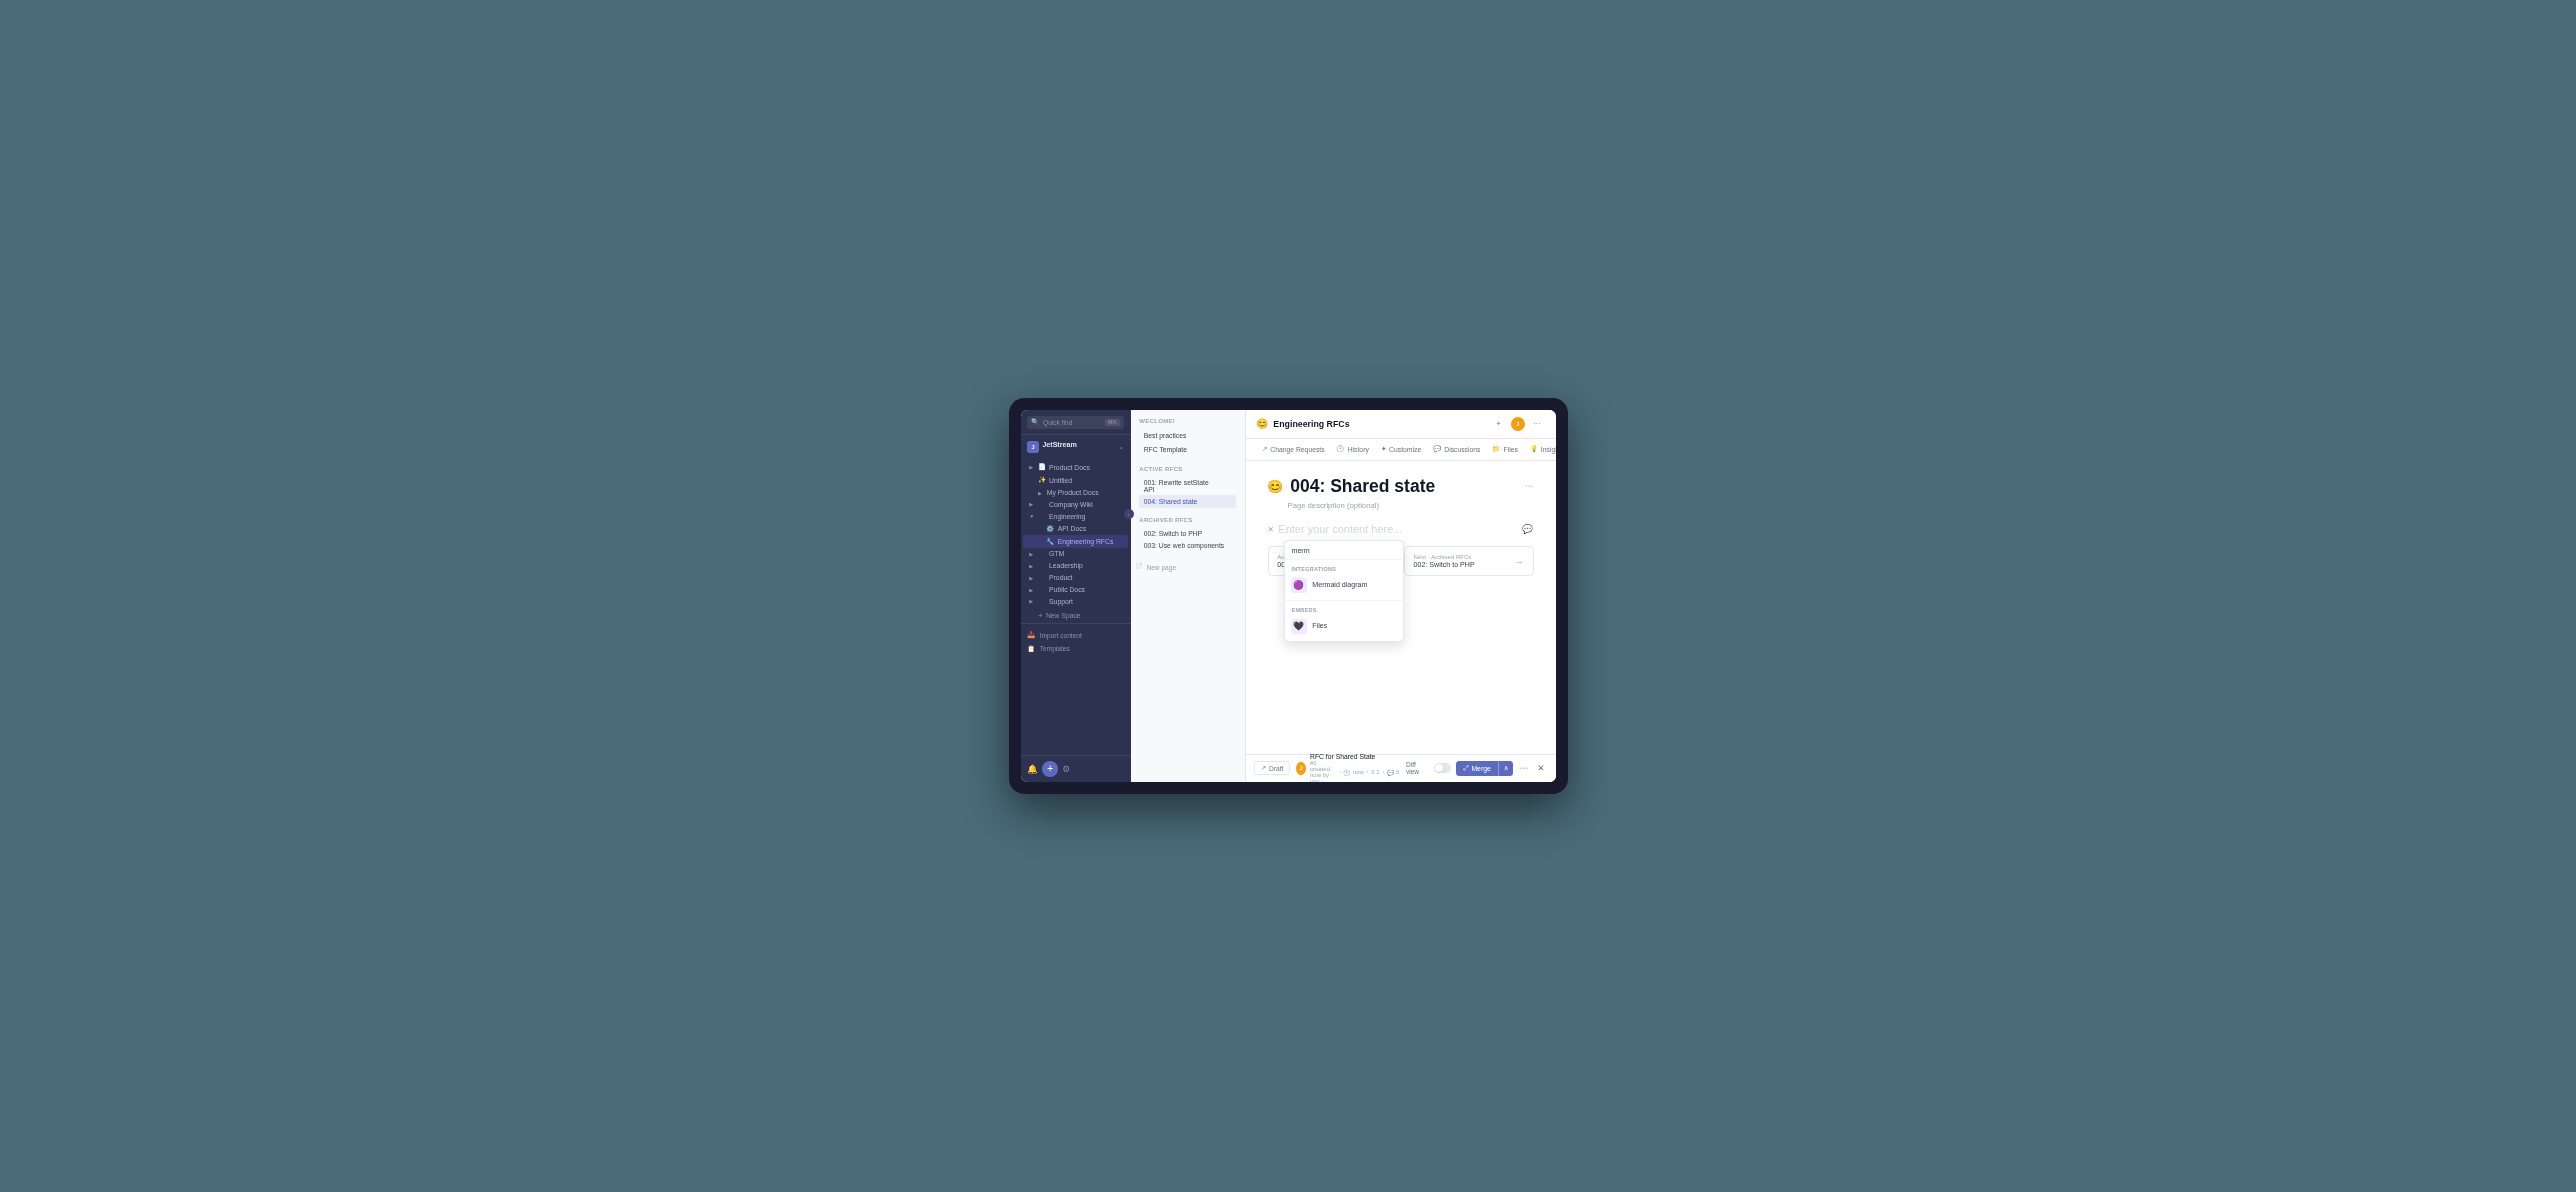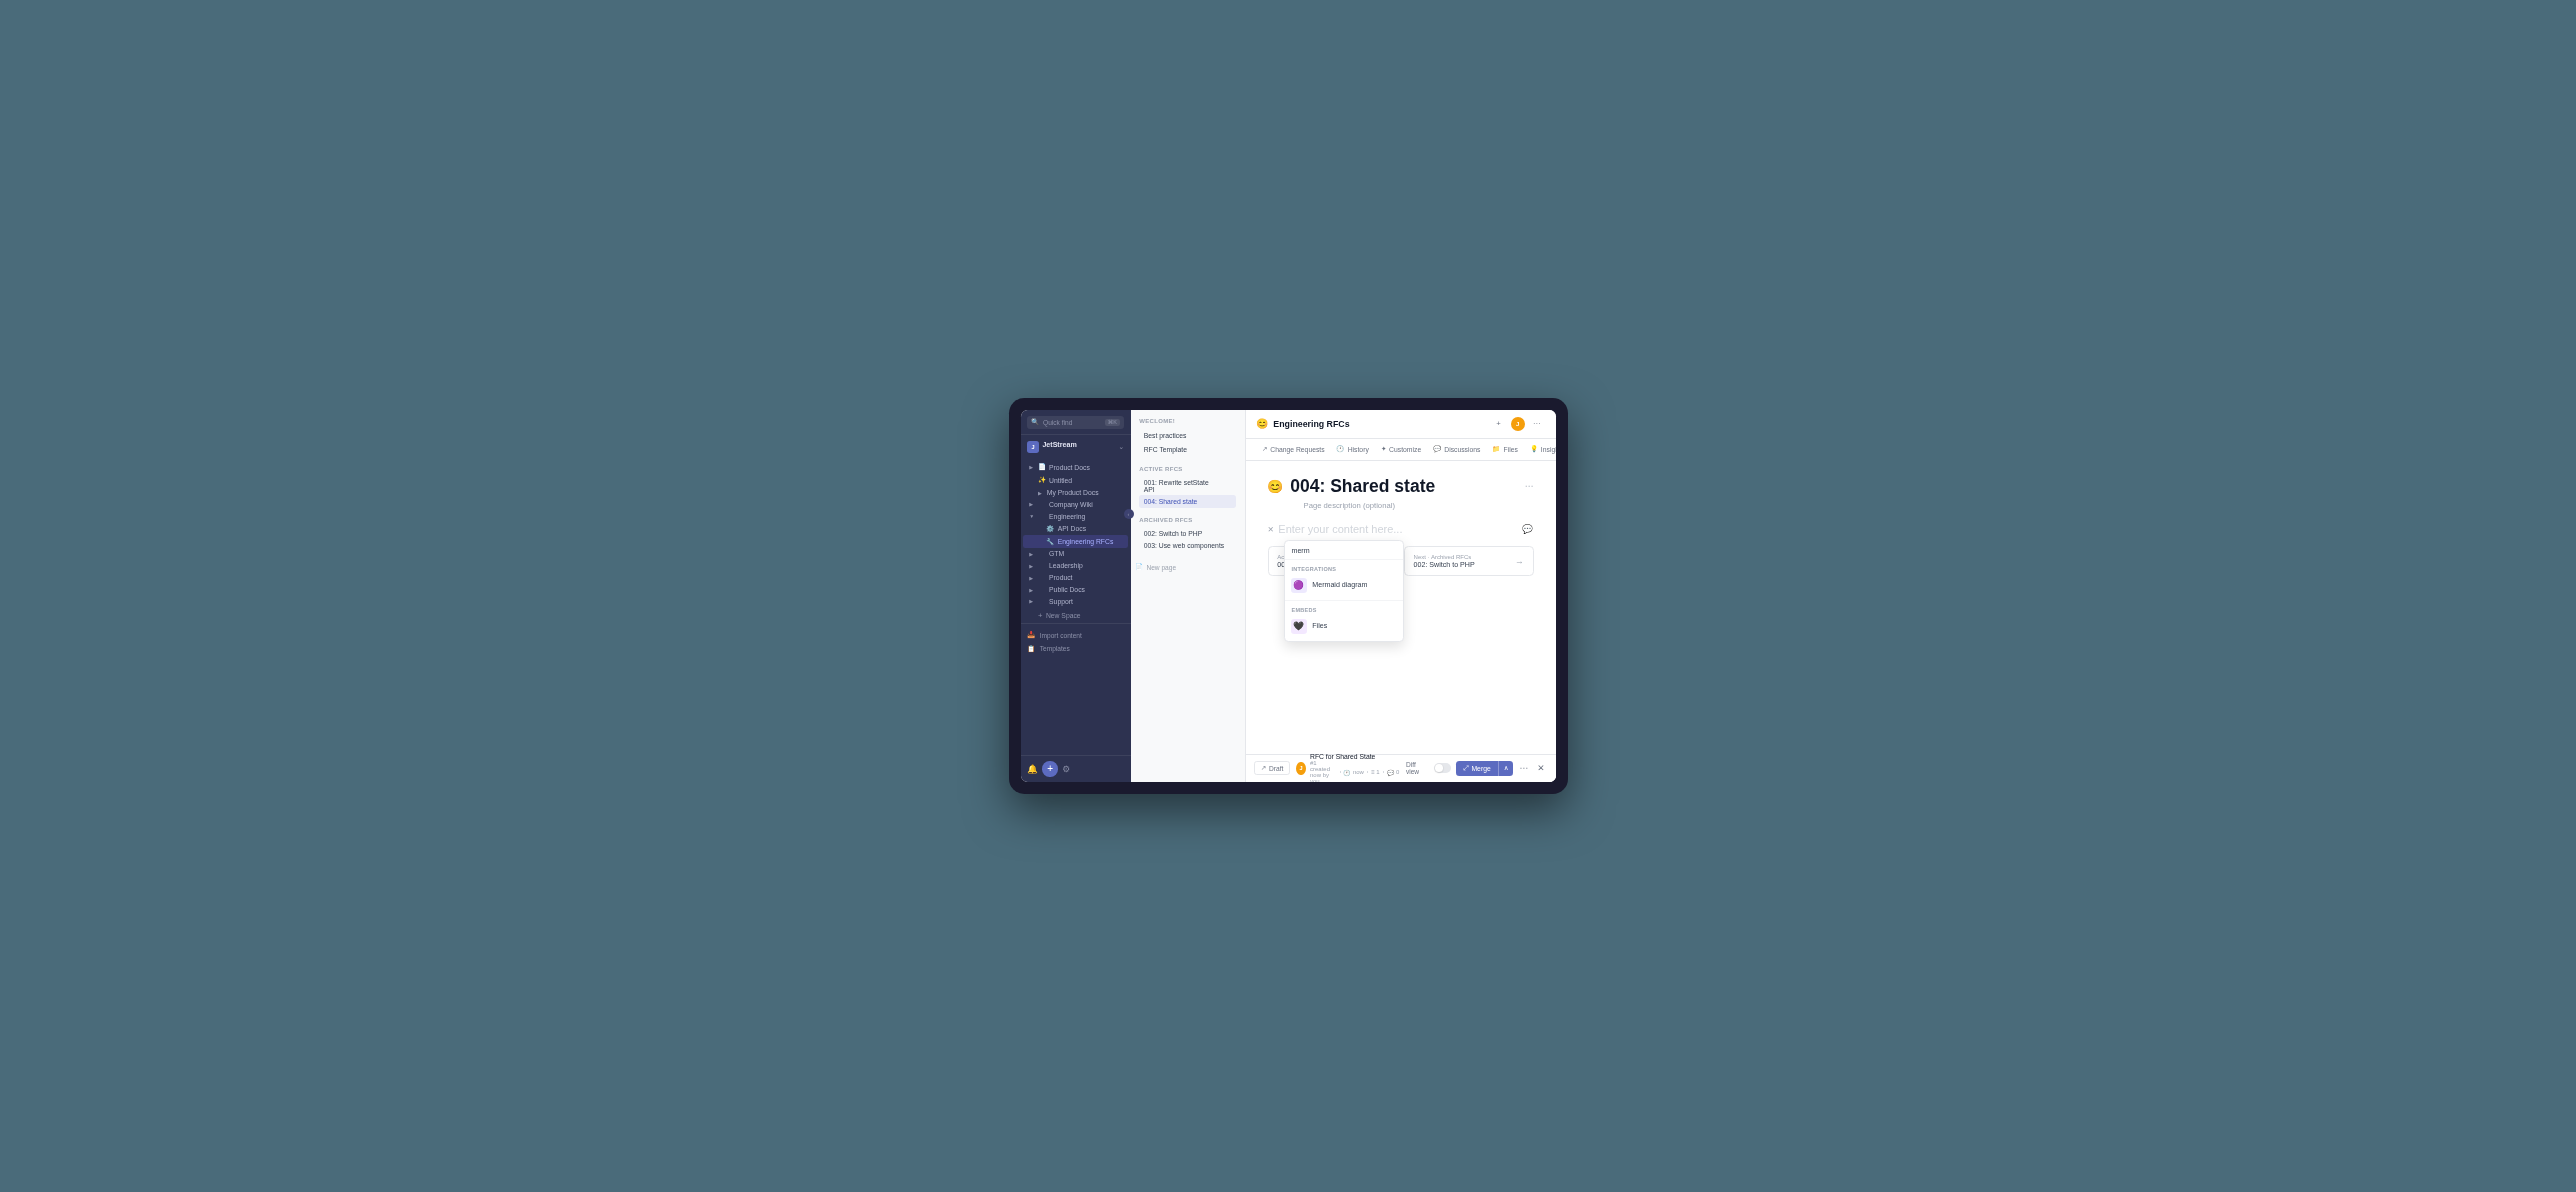--- a/index.html
+++ b/index.html
@@ -391,21 +391,21 @@
       color: #9ca3af;
       cursor: pointer;
       margin-left: auto;
       font-size: 8.8px;
     }
 
     .page-description {
       font-size: 7.7px;
       color: #9ca3af;
       margin-bottom: 13px;
-      margin-left: 36px;
+      margin-left: 20px;
     }
 
     .editor-input-row {
       display: flex;
       align-items: center;
       gap: 4.4px;
       margin-bottom: 11px;
       position: relative;
     }
 

